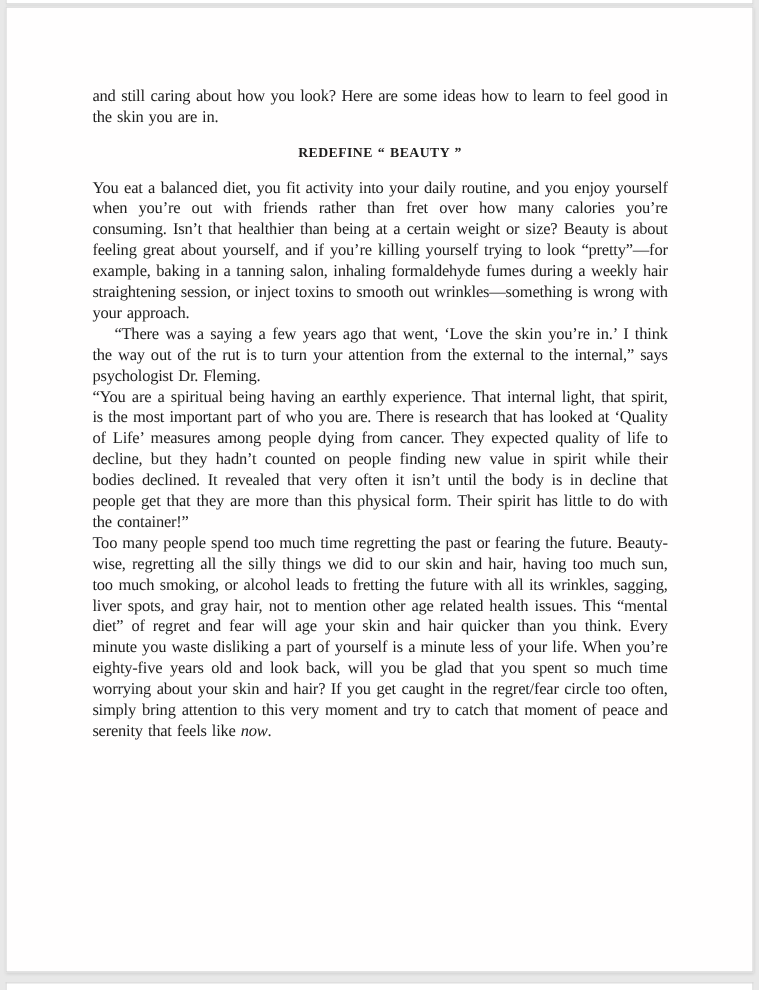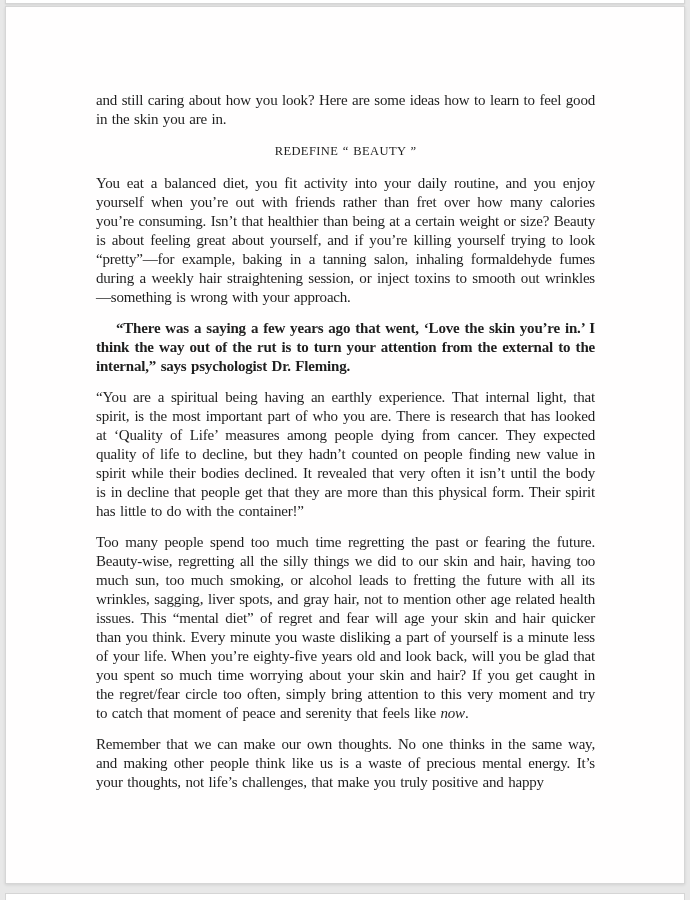--- a/index.html
+++ b/index.html
@@ -44,30 +44,29 @@
   }
   .page-content {
     padding: 72px 77px 0 78px;
     color: #1e1e1e;
     font-size: 15px;
     line-height: 19px;
     text-align: justify;
     letter-spacing: -0.2px;
   }
   .para {
-    margin: 12px;
+    margin: 0;
     word-spacing: 1px;
   }
   .para.indent {
     text-indent: 20px;
-    font-weight: bold;
   }
   .heading {
     font-size: 12.5px;
-    font-weight: normal;
+    font-weight: bold;
     text-align: center;
     letter-spacing: 0.4px;
     margin: 13px 0 13px;
     color: #1e1e1e;
     word-spacing: 1px;
   }
   em { }
 </style>
 </head>
 <body>
@@ -85,19 +84,18 @@
       <p class="para">You eat a balanced diet, you fit activity into your daily routine, and you enjoy yourself when you’re out with friends rather than fret over how many calories you’re consuming. Isn’t that healthier than being at a certain weight or size? Beauty is about feeling great about yourself, and if you’re killing yourself trying to look “pretty”—for example, baking in a tanning salon, inhaling formaldehyde fumes during a weekly hair straightening session, or inject toxins to smooth out wrinkles—something is wrong with your approach.</p>
 
       <p class="para indent">“There was a saying a few years ago that went, ‘Love the skin you’re in.’ I think the way out of the rut is to turn your attention from the external to the internal,” says psychologist Dr. Fleming.</p>
 
       <p class="para">“You are a spiritual being having an earthly experience. That internal light, that spirit, is the most important part of who you are. There is research that has looked at ‘Quality of Life’ measures among people dying from cancer. They expected quality of life to decline, but they hadn’t counted on people finding new value in spirit while their bodies declined. It revealed that very often it isn’t until the body is in decline that people get that they are more than this physical form. Their spirit has little to do with the container!”</p>
 
 
       <p class="para"><span>Too many people spend too much time regretting the past or fearing the future. Beauty-wise, regretting all the silly things we did to our skin and hair, having too much sun, too much smoking, or alcohol leads to fretting the future with all its wrinkles, sagging, liver spots, and gray hair, not to mention other age related health issues. This “mental diet” of regret and fear will age your skin and hair quicker than you think. Every minute you waste disliking a part of yourself is a minute less of your life. When you’re eighty-five years old and look back, will you be glad that you spent so much time worrying about your skin and hair? If you get caught in the regret/fear circle too often, simply bring attention to this very moment and try to catch that moment of peace and serenity that feels like </span><em>now</em><span>.</span></p>
 
 
-      <p class="para">Remember that we can make our own thoughts. No one thinks in the same way, and making other people think like us is a waste of precious mental energy. It’s your thoughts, not life’s challenges, that make you truly positive and happy</p>
 
     </div>
   </div>
 
   <div class="page-sliver bottom"></div>
 </div>
 
 </body></html>

